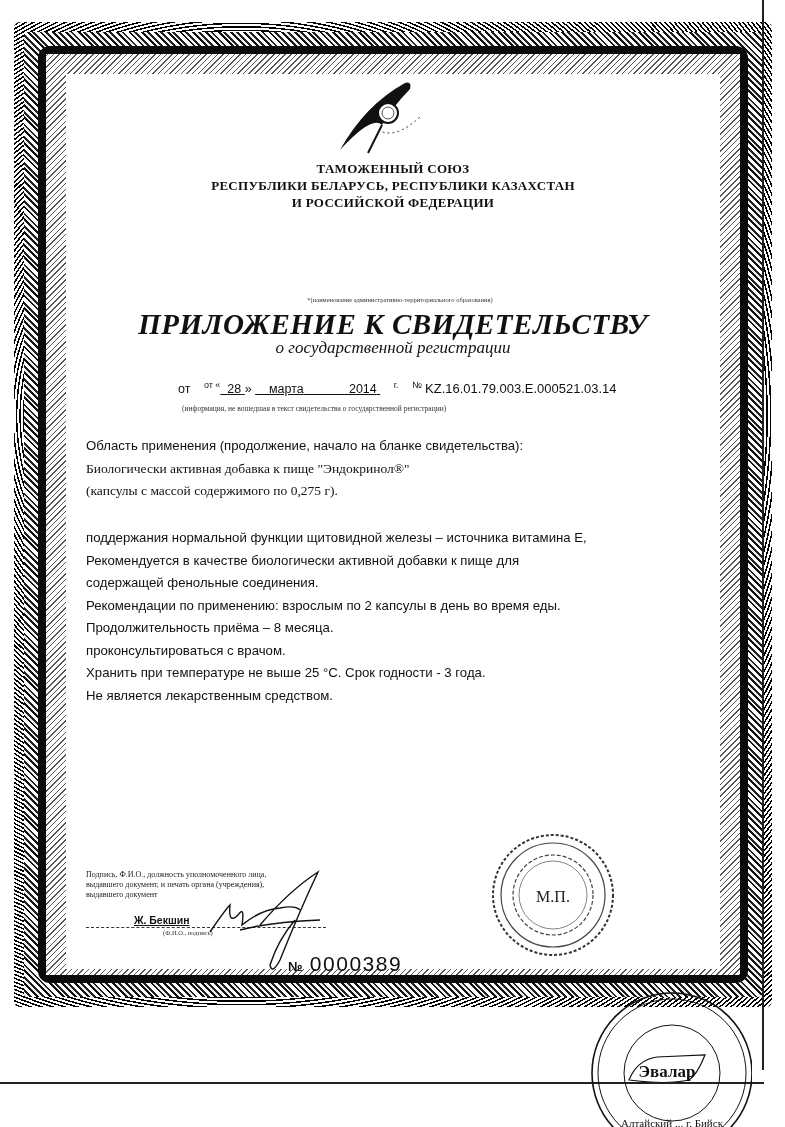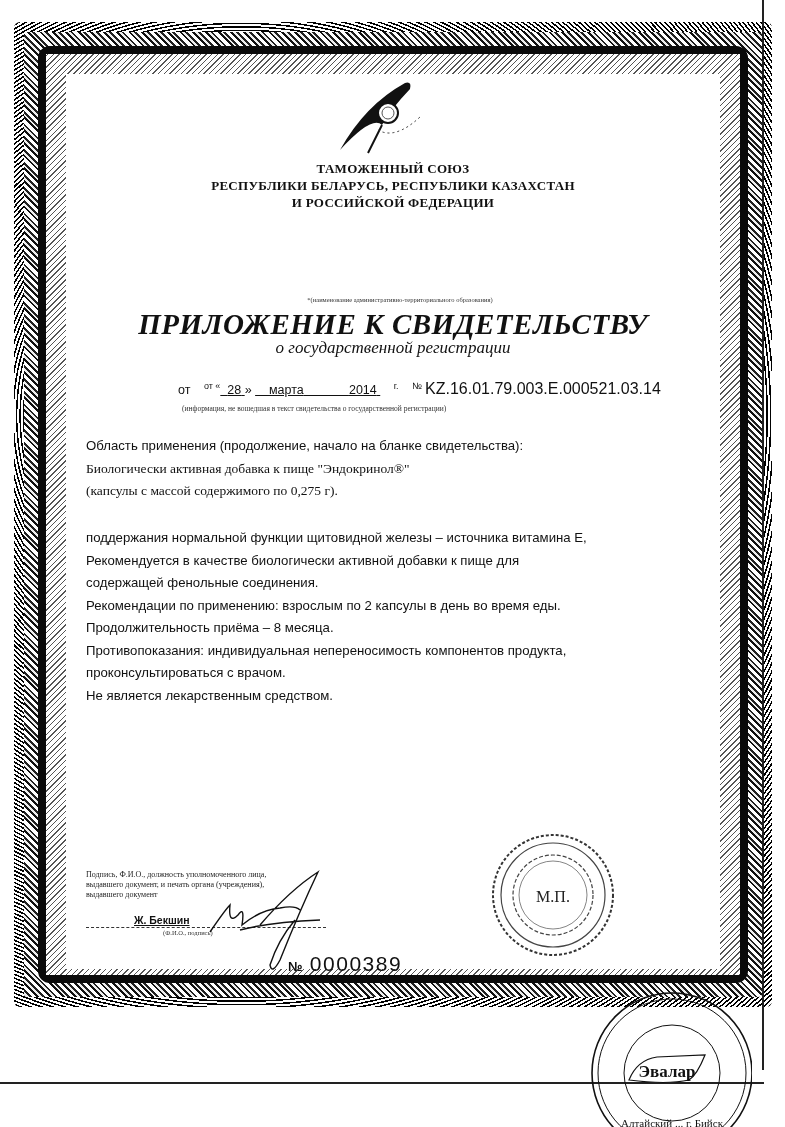--- a/index.html
+++ b/index.html
@@ -40,21 +40,21 @@
   .center { position:absolute; left:66px; width:654px; text-align:center; }
   .union { top:160px; font-weight:bold; font-size:13px; line-height:17px; letter-spacing:0.3px; }
   .small-note { font-size:6.5px; color:#333; }
   .note1 { top:296px; left:220px; width:360px; }
   .title { top:308px; font-style:italic; font-weight:bold; font-size:29px; letter-spacing:0.5px; }
   .subtitle { top:338px; font-style:italic; font-size:17px; }
 
   .reg-line { position:absolute; top:380px; left:178px; font-family:"Liberation Sans", sans-serif; font-size:12.5px; white-space:nowrap; }
   .reg-line .sup { font-size:9px; vertical-align:super;margin-left:10px; }
   .reg-line .u { text-decoration:underline; }
-  .reg-line .num { font-size:16px; }
+  .reg-line .num { font-size:13px; }
   .note2 { position:absolute; top:404px; left:182px; font-size:7.5px; color:#333; }
 
   .body { position:absolute; left:86px; font-family:"Liberation Sans", sans-serif; font-size:13.2px; line-height:22.5px; }
   .scope { top:435px; }
   .scope .serif { font-family:"Liberation Serif", serif; font-size:13.5px; }
   .recs { top:527px; }
 
   .sig-label { position:absolute; left:86px; top:870px; font-size:8px; line-height:10px; width:270px; color:#222; }
   .sig-name { position:absolute; left:86px; top:914px; font-family:"Liberation Sans", sans-serif; font-weight:bold; font-size:10.5px; text-decoration:underline;margin-left:48px; }
   .sig-line { position:absolute; left:86px; top:927px; width:240px; border-top:1px dashed #333; }
@@ -112,22 +112,22 @@
   <div class="serif">Биологически активная добавка к пище "Эндокринол®"</div>
   <div class="serif">(капсулы с массой содержимого по 0,275 г).</div>
 </div>
 
 <div class="body recs">
   <div>поддержания  нормальной функции щитовидной железы – источника витамина Е,</div>
   <div>Рекомендуется в качестве биологически активной добавки к пище для</div>
   <div>содержащей фенольные соединения.</div>
   <div>Рекомендации по применению: взрослым по 2 капсулы в день во время еды.</div>
   <div>Продолжительность приёма – 8 месяца.</div>
-  <div>Противопоказания: индивидуальная непереносимость компонентов продукта,</div>
   <div>проконсультироваться с врачом.</div>
+  <div>Хранить при температуре  не выше 25 °С. Срок годности - 3 года.</div>
   <div>Не является лекарственным средством.</div>
 </div>
 
 <div class="sig-label">
   <div>Подпись, Ф.И.О., должность уполномоченного лица,</div>
   <div>выдавшего документ, и печать органа (учреждения),</div>
   <div>выдавшего документ</div>
 </div>
 <div class="sig-name">Ж. Бекшин</div>
 <div class="sig-line"></div>

